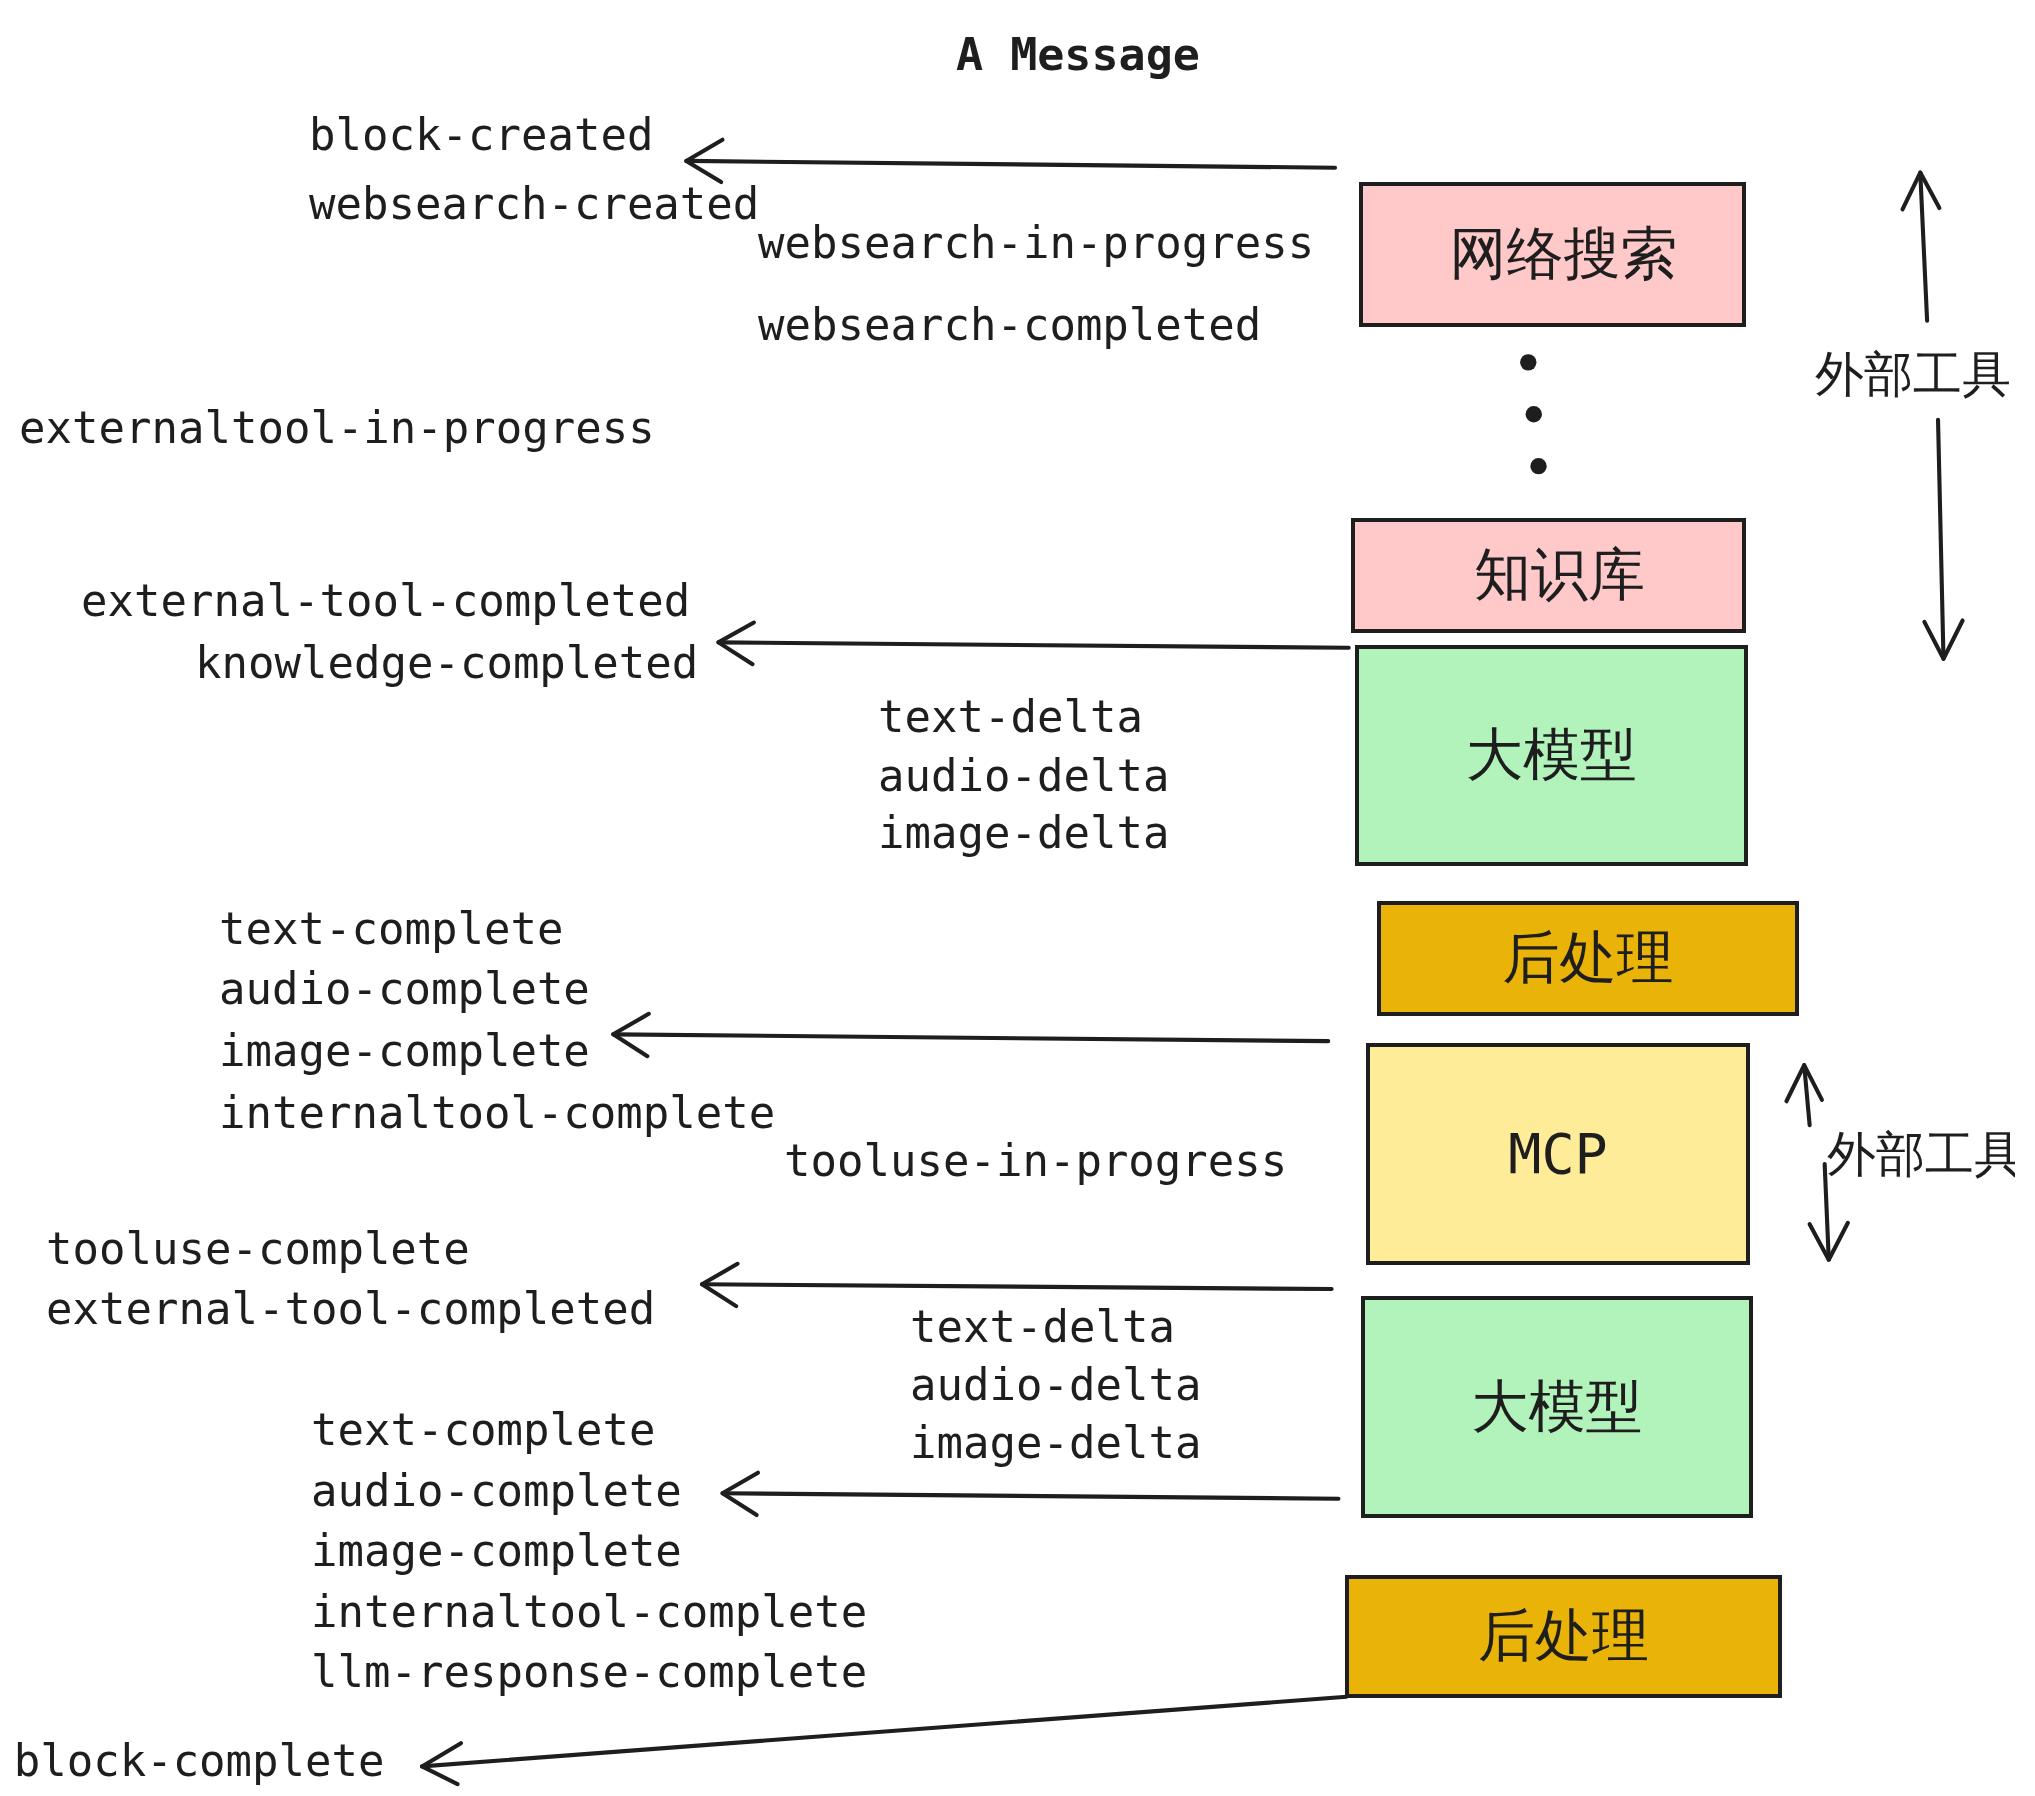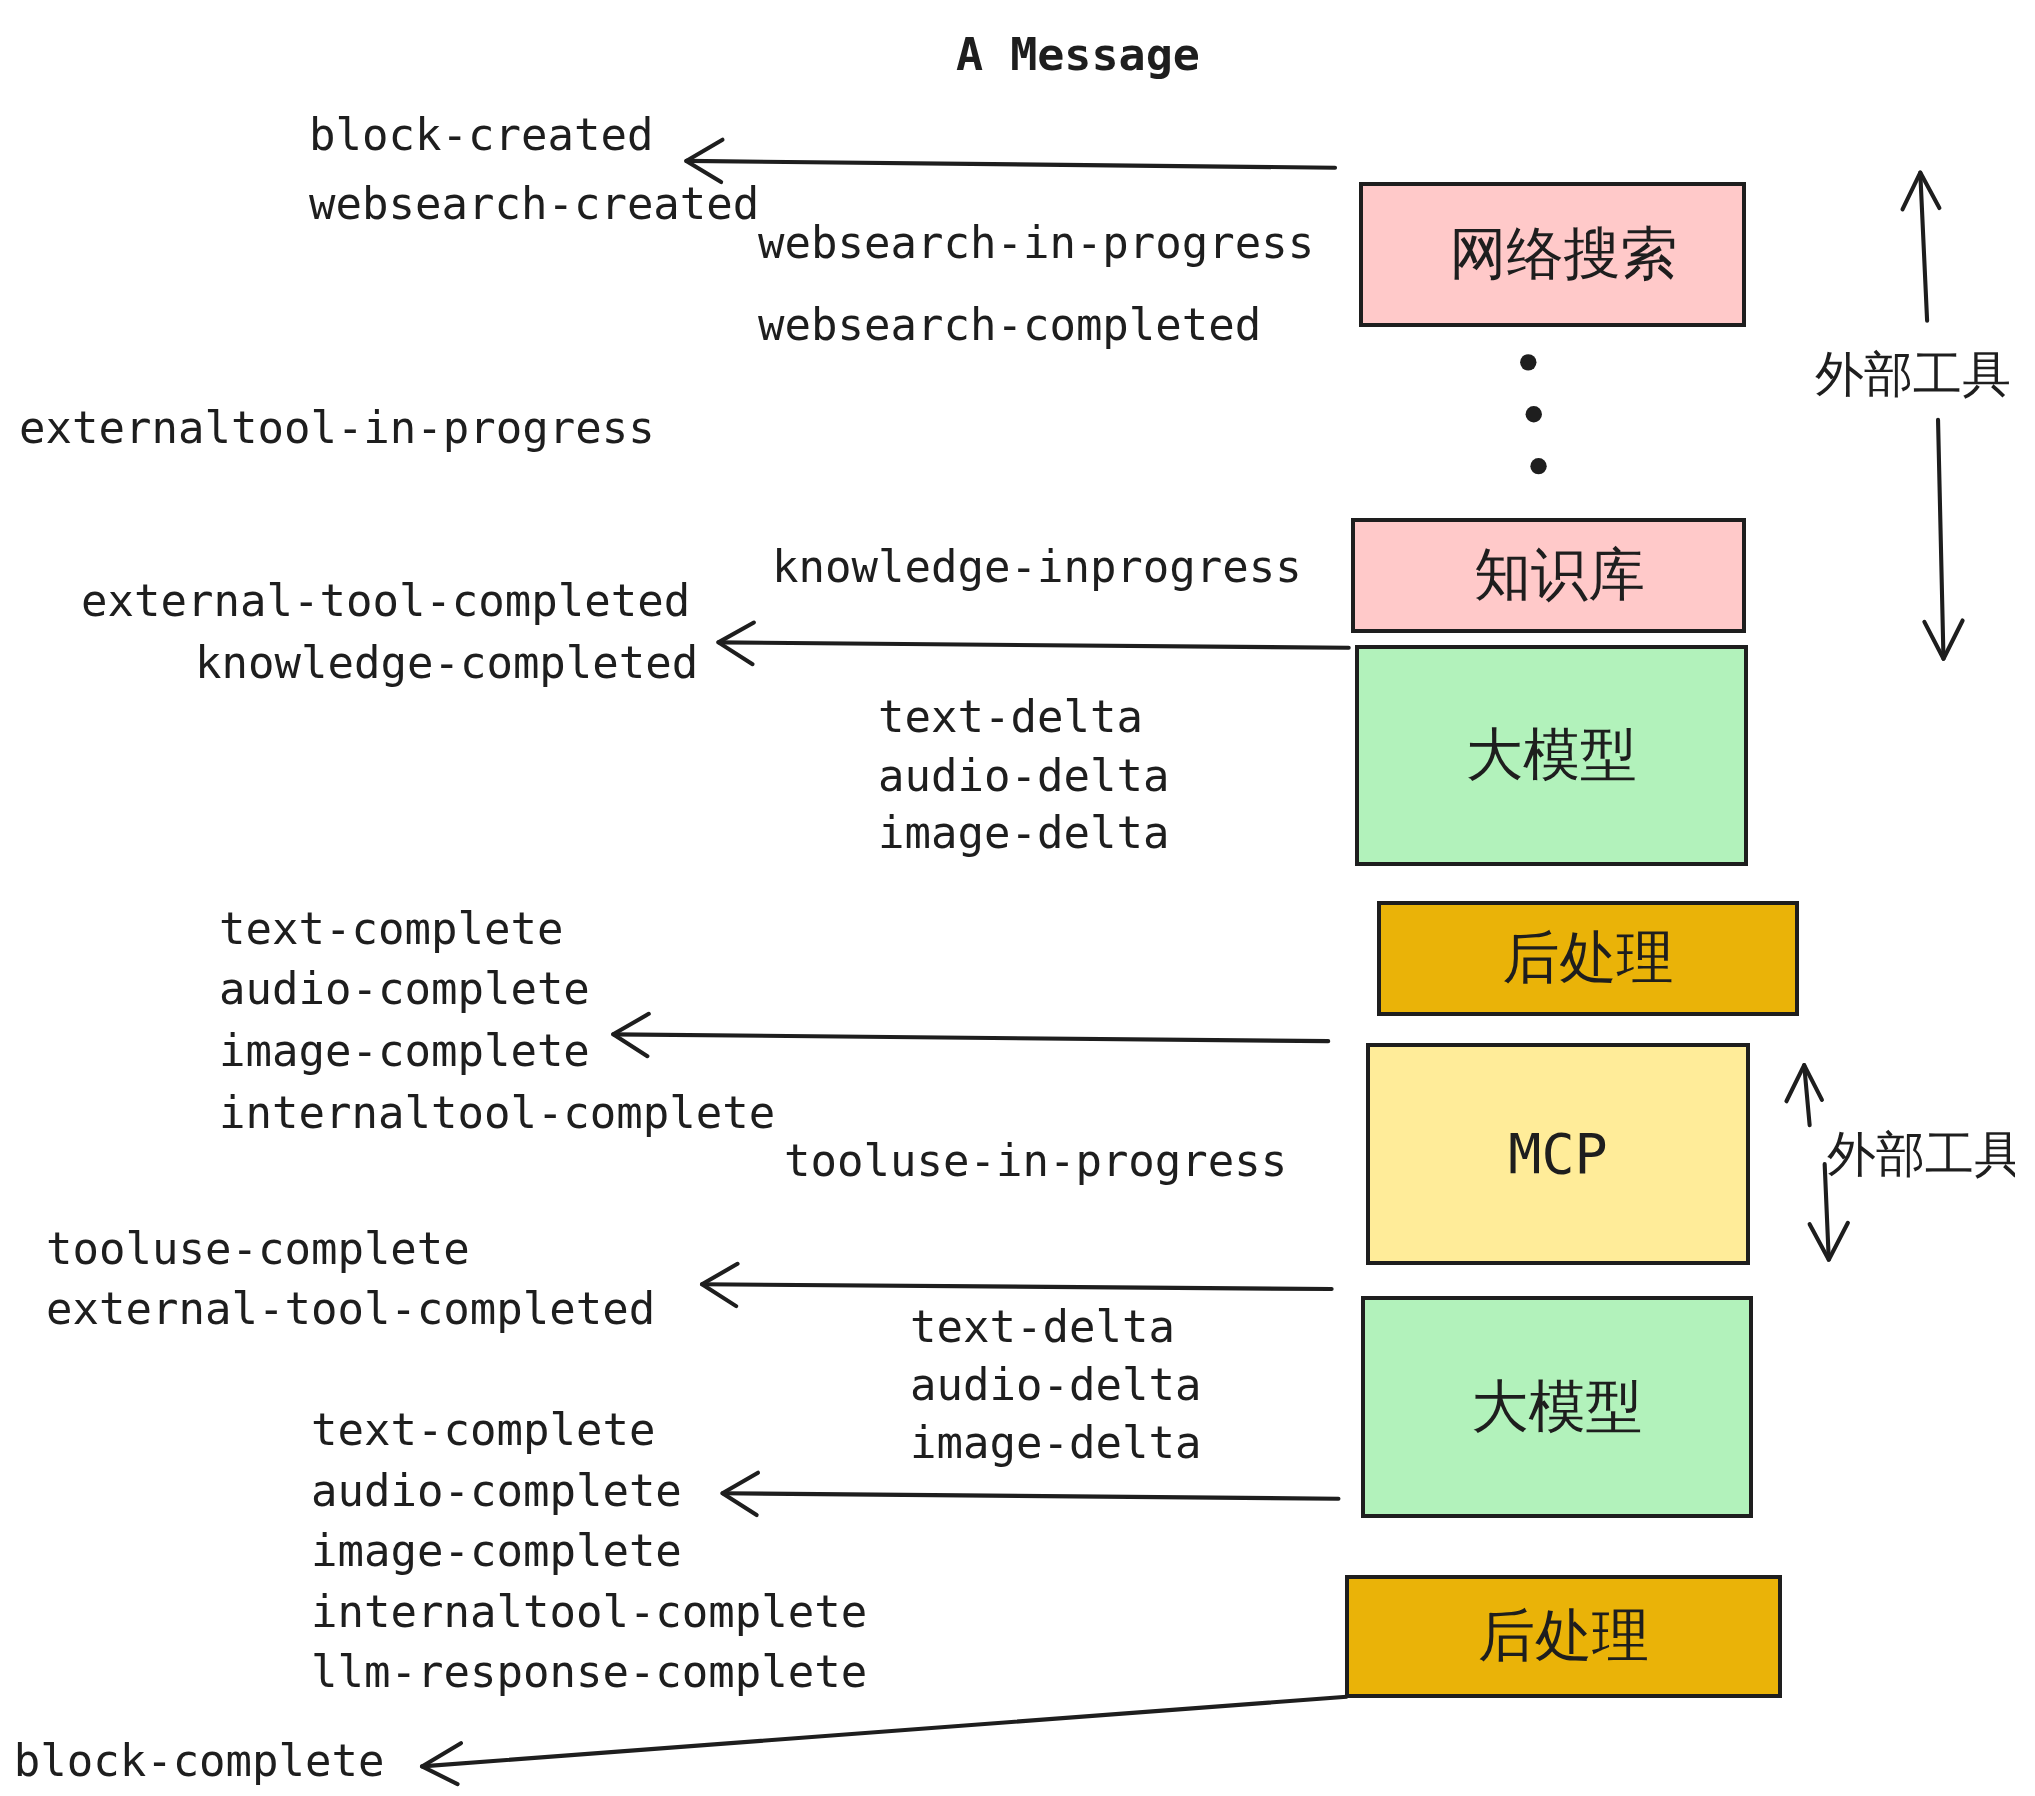--- a/index.html
+++ b/index.html
@@ -164,21 +164,20 @@
   </div>
 
   <div class="side-label" style="left:1815px; top:332px;">外部工具</div>
   <div class="side-label" style="left:1827px; top:1112px;">外部工具</div>
 
   <div class="evt" style="left:309px; top:102px;">block-created</div>
   <div class="evt" style="left:309px; top:171px;">websearch-created</div>
   <div class="evt" style="left:758px; top:210px;">websearch-in-progress</div>
   <div class="evt" style="left:758px; top:292px;">websearch-completed</div>
   <div class="evt" style="left:19px; top:395px;">externaltool-in-progress</div>
-  <div class="evt" style="left:772px; top:534px;">knowledge-inprogress</div>
   <div class="evt" style="left:81px; top:568px;">external-tool-completed</div>
   <div class="evt" style="left:195px; top:630px;">knowledge-completed</div>
   <div class="evt" style="left:878px; top:684px;">text-delta</div>
   <div class="evt" style="left:878px; top:743px;">audio-delta</div>
   <div class="evt" style="left:878px; top:800px;">image-delta</div>
   <div class="evt" style="left:219px; top:896px;">text-complete</div>
   <div class="evt" style="left:219px; top:956px;">audio-complete</div>
   <div class="evt" style="left:219px; top:1018px;">image-complete</div>
   <div class="evt" style="left:219px; top:1080px;">internaltool-complete</div>
   <div class="evt" style="left:784px; top:1128px;">tooluse-in-progress</div>

